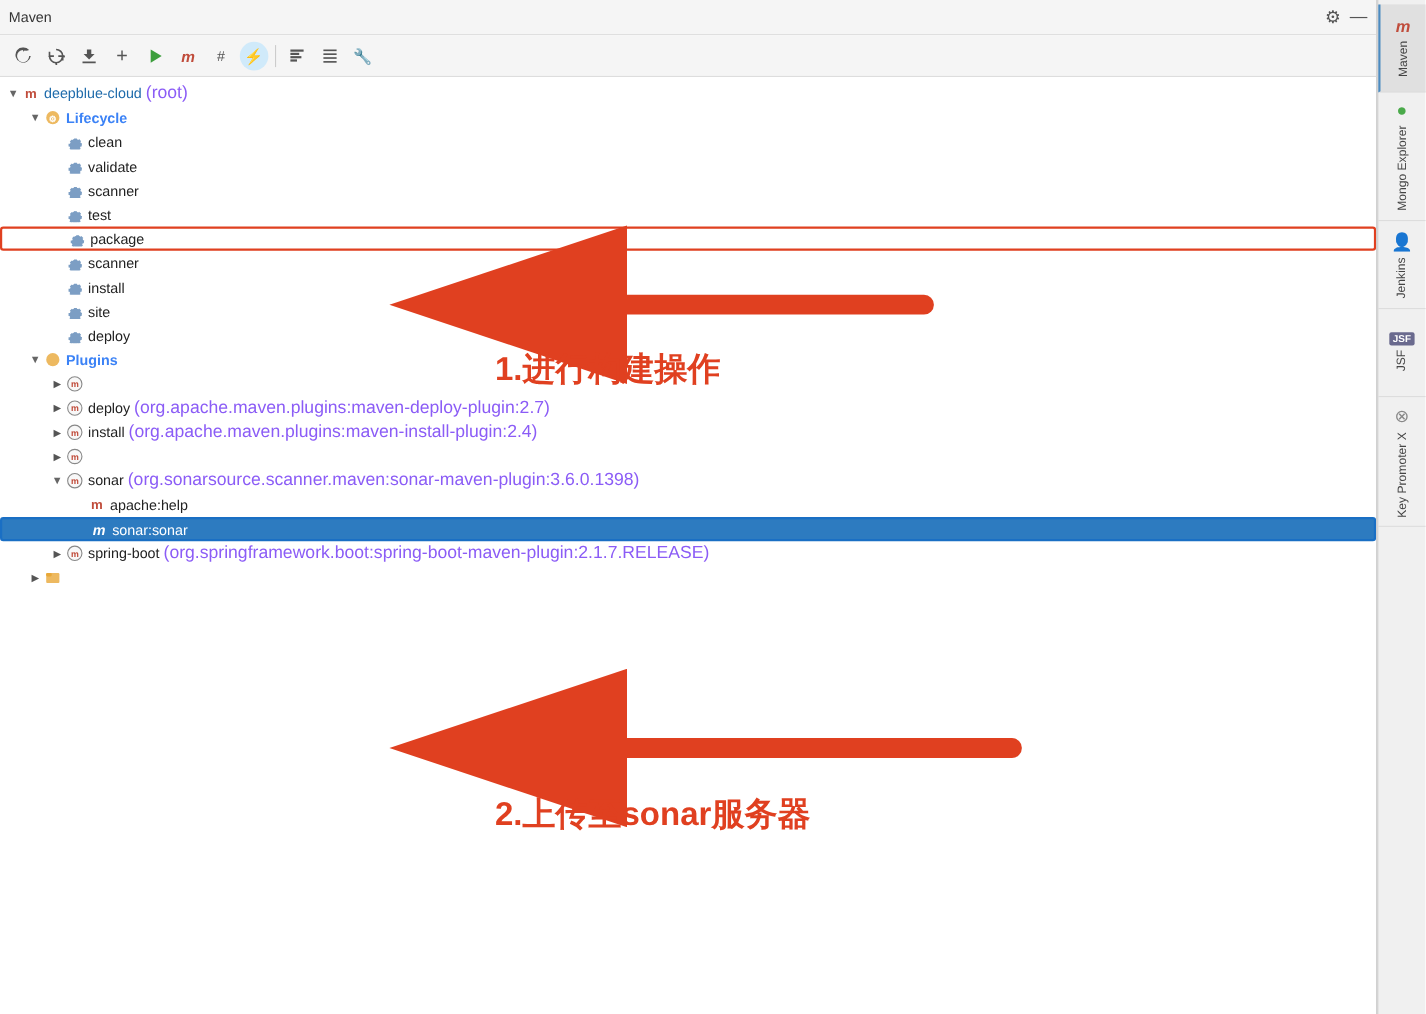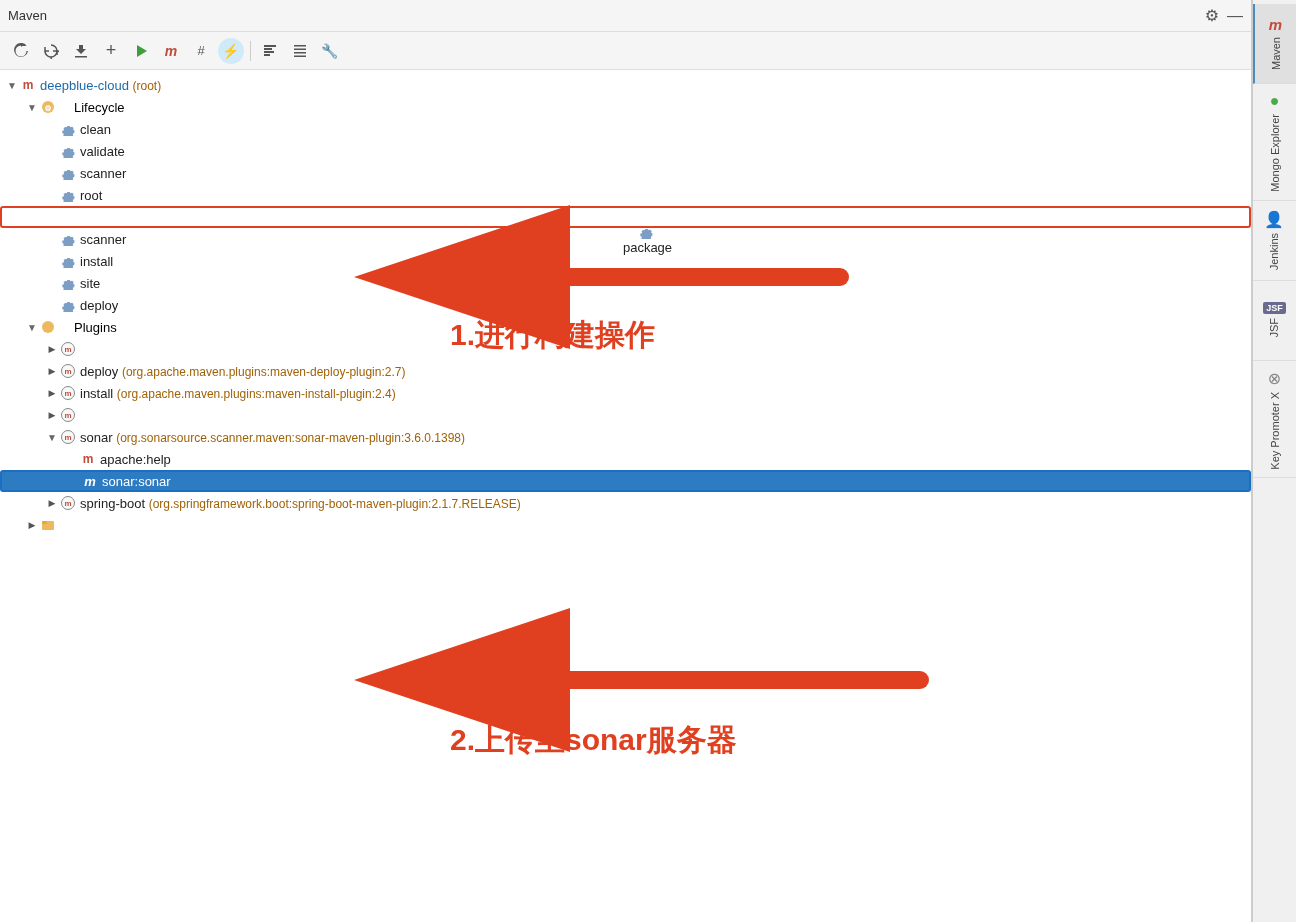--- a/index.html
+++ b/index.html
@@ -183,29 +183,28 @@
       flex-direction: column;
       align-items: center;
       gap: 4px;
     }
 
     .root-label {
       color: #1e6bab;
     }
 
     .secondary-text {
-      color: #a16207;
-      font-size: 12px;
+      color: #8b5cf6;
+      font-size: 16px;
     }
 
     
     .section-header {
-      color: #000000;
-      font-weight: 400;
-      margin-left: 14px;
+      color: #3b82f6;
+      font-weight: 700;
     }
   </style>
 </head>
 <body>
 
 <div id="main-panel">
 
   <div id="title-bar">
     <span id="title-text">Maven</span>
     <div id="title-icons">
@@ -318,24 +317,24 @@
     </div>
 
     <div class="tree-item indent-3">
       <span class="expand-icon" style="width:16px;"></span>
       <span class="item-icon">
         <svg class="gear-icon-svg" viewBox="0 0 16 16">
             <path d="M8 5a3 3 0 1 0 0 6A3 3 0 0 0 8 5zm0 5a2 2 0 1 1 0-4 2 2 0 0 1 0 4z"></path>
             <path d="M15.5 9.5h-1.1a6.5 6.5 0 0 0-.6-1.5l.8-.8-2.1-2.1-.8.8a6.5 6.5 0 0 0-1.5-.6V4.5h-3v1.1a6.5 6.5 0 0 0-1.5.6l-.8-.8L2.8 7.5l.8.8a6.5 6.5 0 0 0-.6 1.5H1.5v3h1.1c.2.5.4 1 .6 1.5l-.8.8 2.1 2.1.8-.8c.5.2 1 .4 1.5.6v1.1h3v-1.1c.5-.2 1-.4 1.5-.6l.8.8 2.1-2.1-.8-.8c.2-.5.4-1 .6-1.5h1.1z"></path>
           </svg>
       </span>
-      <span class="item-label">root</span>
-    </div>
-
-    <div class="tree-item indent-3" style="border: 2px solid #e04020; border-radius: 3px; background: #fff; flex-direction: column;">
+      <span class="item-label">test</span>
+    </div>
+
+    <div class="tree-item indent-3" style="border: 2px solid #e04020; border-radius: 3px; background: #fff;">
       <span class="expand-icon" style="width:16px;"></span>
       <span class="item-icon">
         <svg class="gear-icon-svg" viewBox="0 0 16 16">
             <path d="M8 5a3 3 0 1 0 0 6A3 3 0 0 0 8 5zm0 5a2 2 0 1 1 0-4 2 2 0 0 1 0 4z"></path>
             <path d="M15.5 9.5h-1.1a6.5 6.5 0 0 0-.6-1.5l.8-.8-2.1-2.1-.8.8a6.5 6.5 0 0 0-1.5-.6V4.5h-3v1.1a6.5 6.5 0 0 0-1.5.6l-.8-.8L2.8 7.5l.8.8a6.5 6.5 0 0 0-.6 1.5H1.5v3h1.1c.2.5.4 1 .6 1.5l-.8.8 2.1 2.1.8-.8c.5.2 1 .4 1.5.6v1.1h3v-1.1c.5-.2 1-.4 1.5-.6l.8.8 2.1-2.1-.8-.8c.2-.5.4-1 .6-1.5h1.1z"></path>
           </svg>
       </span>
       <span class="item-label">package</span>
     </div>
 

